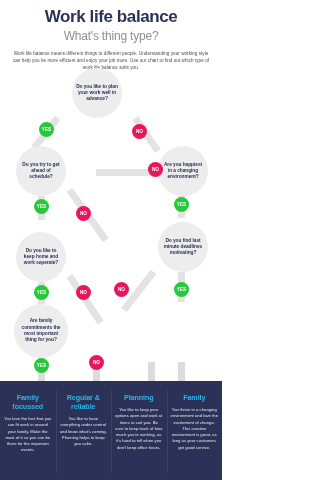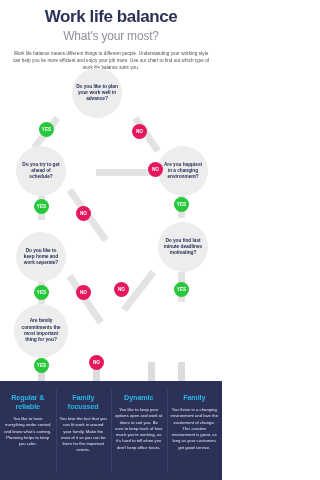--- a/index.html
+++ b/index.html
@@ -77,21 +77,21 @@
     border-top:6px solid #dcdcdc;
   }
 </style>
 </head>
 <body>
 
 <div id="page">
 
   <div class="hdr">
     <div class="title">Work life balance</div>
-    <div class="subtitle">What's your most?</div>
+    <div class="subtitle">What's thing type?</div>
     <div class="intro">Work life balance means different things to different people. Understanding your working style can help you be more efficient and enjoy your job more. Use our chart to find out which type of work life balance suits you.</div>
   </div>
 
   <div class="flow">
 
     <div class="conn" style="left:54px; top:118px; width:7px; height:38px; transform:rotate(38deg); transform-origin:50% 0;"></div>
 
     <div class="conn" style="left:132px; top:118px; width:7px; height:40px; transform:rotate(-34deg); transform-origin:50% 0;"></div>
 
     <div class="conn" style="left:96px; top:169px; width:70px; height:7px;"></div>
@@ -188,29 +188,29 @@
       <span class="pin">YES</span>
     </div>
     <div class="badge no" style="left:89px; top:355px;">
       <span class="pin">NO</span>
     </div>
   </div>
 
   <div class="panel">
     <div class="cols">
       <div class="col">
+        <h3>Family focussed</h3>
+        <p>You love the fact that you can fit work in around your family. Make the most of it so you can be there for the important events.</p>
+      </div>
+      <div class="col">
         <h3>Regular &amp; reliable</h3>
         <p>You like to have everything under control and know what's coming. Planning helps to keep you calm.</p>
       </div>
       <div class="col">
-        <h3>Family focussed</h3>
-        <p>You love the fact that you can fit work in around your family. Make the most of it so you can be there for the important events.</p>
-      </div>
-      <div class="col">
-        <h3>Dynamic</h3>
+        <h3>Planning</h3>
         <p>You like to keep your options open and work at times to suit you. Be sure to keep track of how much you're working, as it's hard to tell when you don't keep office hours.</p>
       </div>
       <div class="col">
         <h3>Family</h3>
         <p>You thrive in a changing environment and love the excitement of change. This creative environment is great, as long as your customers get good service.</p>
       </div>
     </div>
   </div>
 
 </div>

